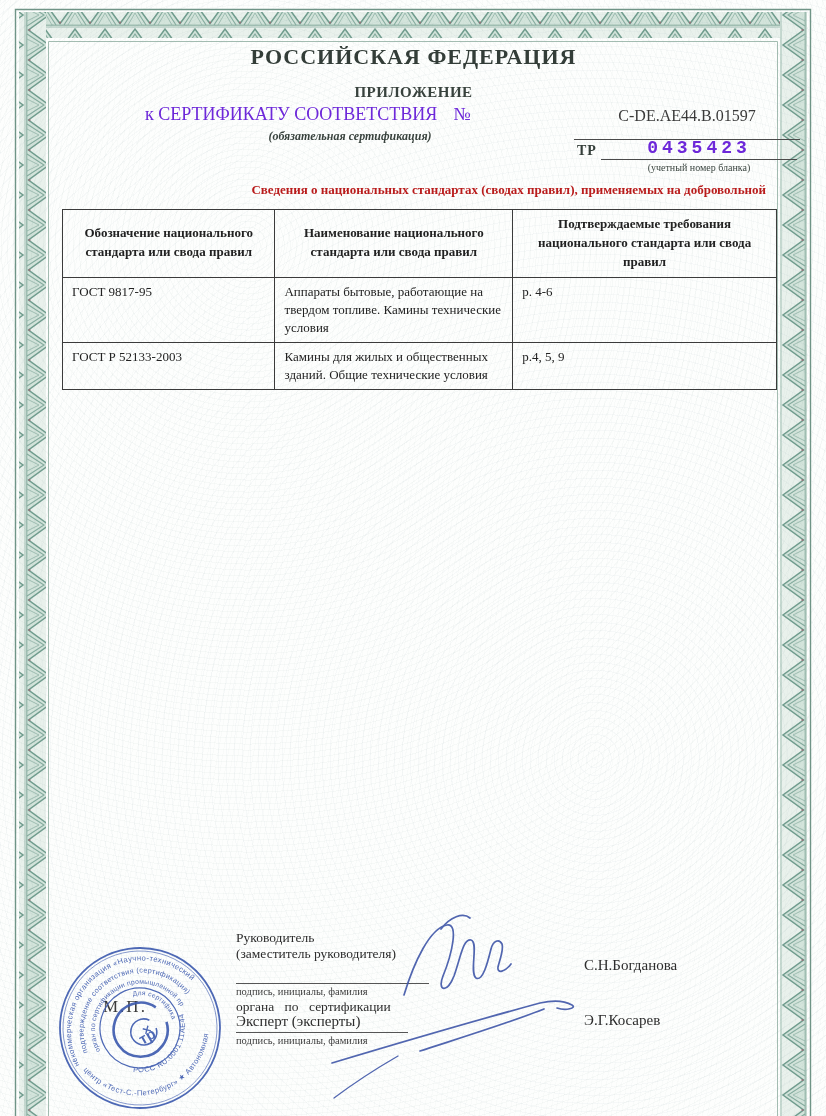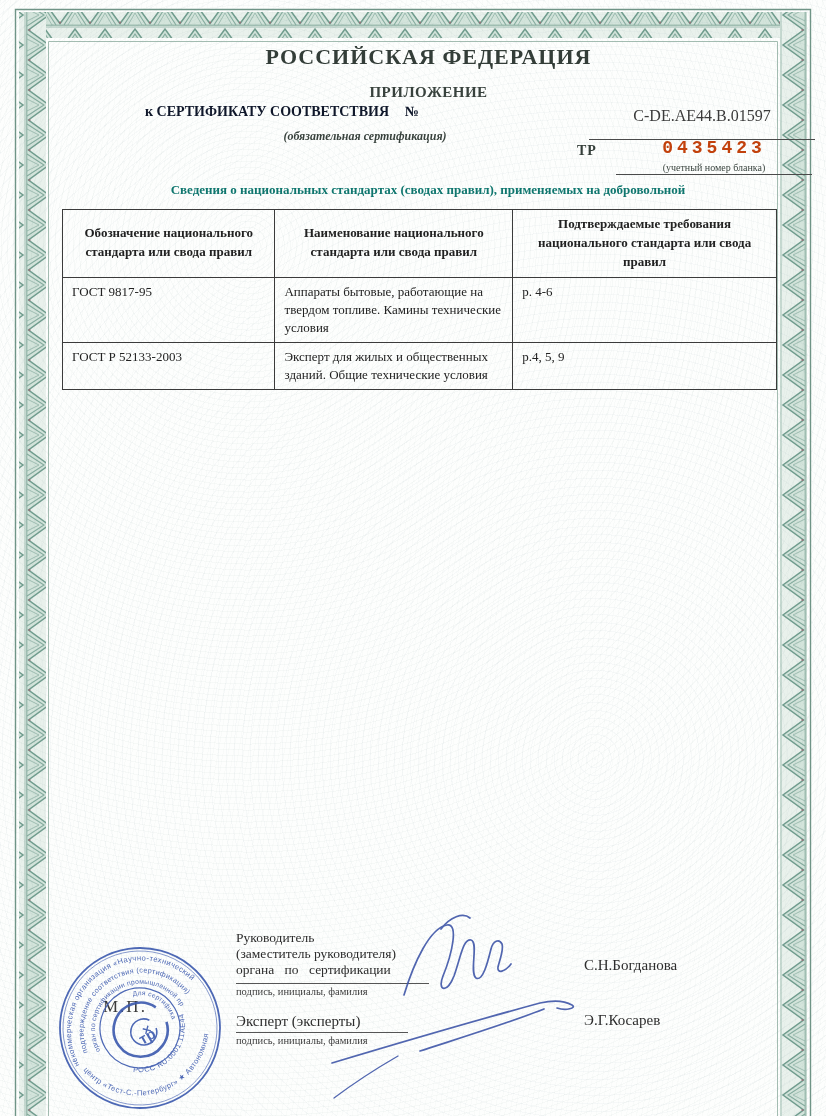--- a/index.html
+++ b/index.html
@@ -4,41 +4,41 @@
 <style>
   html,body{margin:0;padding:0;}
   body{width:826px;height:1116px;background:#ffffff;font-family:"Liberation Serif", serif;color:#2e2e2e;}
   .sheet{position:relative;width:826px;height:1116px;overflow:hidden;background:#fdfefd;}
   .texture{position:absolute;inset:0;pointer-events:none;
     background:
       repeating-radial-gradient(circle at 30% 22%, rgba(130,160,150,0.055) 0 1px, transparent 1px 6px),
       repeating-radial-gradient(circle at 72% 68%, rgba(120,145,165,0.05) 0 1px, transparent 1px 8px),
       repeating-linear-gradient(100deg, rgba(140,165,155,0.04) 0 1px, transparent 1px 5px);}
   .abs{position:absolute;}
-  .ctr{text-align:center;margin-left:15px;}
+  .ctr{text-align:center;}
   .country-title{left:50px;top:44px;width:727px;font-size:22px;font-weight:bold;letter-spacing:1px;color:#333d38;}
   .doc-type{left:50px;top:84px;width:727px;font-size:15px;font-weight:bold;letter-spacing:.5px;color:#38423d;}
-  .cert-line{left:145px;top:104px;font-size:14px;font-weight:bold;color:#0f172a;white-space:nowrap;}
+  .cert-line{left:145px;top:104px;font-size:18px;font-weight:normal;color:#6d28d9;white-space:nowrap;}
   .cert-line .no{margin-left:16px;}
   .cert-number{left:574px;top:107px;width:226px;font-size:16px;color:#3a3a3a;border-bottom:1.2px solid #4a4a4a;padding-bottom:14px;}
   .cert-kind{left:150px;top:129px;width:400px;font-size:12px;font-weight:bold;color:#38423d;font-style:italic;}
   .tr-label{left:577px;top:143px;font-size:14px;font-weight:bold;letter-spacing:1px;color:#343e39;}
-  .blank-number{left:601px;top:138px;width:196px;font-family:"Liberation Mono", monospace;font-size:18px;font-weight:bold;letter-spacing:4px;color:#c2410c;border-bottom:1.2px solid #4a4a4a;padding-bottom:16px;}
+  .blank-number{left:601px;top:138px;width:196px;font-family:"Liberation Mono", monospace;font-size:18px;font-weight:bold;letter-spacing:4px;color:#6d28d9;border-bottom:1.2px solid #4a4a4a;padding-bottom:1px;}
   .blank-caption{left:601px;top:162px;width:196px;font-size:10px;color:#3c4641;}
-  .intro{left:60px;top:180px;width:706px;font-size:13px;font-weight:bold;line-height:1.5;color:#0f766e;}
+  .intro{left:60px;top:180px;width:706px;font-size:13px;font-weight:bold;line-height:1.5;color:#b91c1c;text-align:right;}
   .std-table{left:62px;top:209px;width:715px;border-collapse:collapse;font-size:13px;color:#222;table-layout:fixed;}
   .std-table th,.std-table td{border:1.4px solid #3b3b3b;padding:5px 9px;}
   .std-table th{font-weight:bold;text-align:center;vertical-align:middle;height:48px;line-height:1.45;}
   .std-table td{text-align:left;vertical-align:top;line-height:1.4;}
   .row-tall td{height:50px;}
   .row-short td{height:36px;}
   .col1{width:211px;} .col2{width:236px;} .col3{width:262px;}
   .mp-mark{left:103px;top:997px;font-size:17px;letter-spacing:2px;color:#3b3b3b;}
   .role-block{left:236px;top:930px;width:198px;font-size:13.5px;line-height:1.2;color:#2d2d2d;}
-  .role-just{word-spacing:7px;}
+  .role-just{word-spacing:7px;margin-top:37px;}
   .sig-rule-1{left:236px;top:983px;width:193px;border-top:1.1px solid #555;height:0;}
   .sig-caption-1{left:236px;top:986px;font-size:10.5px;color:#3e3e3e;}
   .head-name{left:584px;top:957px;font-size:15px;color:#2d2d2d;}
   .expert-role{left:236px;top:1013px;font-size:15px;color:#2d2d2d;}
   .sig-rule-2{left:236px;top:1032px;width:172px;border-top:1.1px solid #555;height:0;}
   .sig-caption-2{left:236px;top:1035px;font-size:10.5px;color:#3e3e3e;}
   .expert-name{left:584px;top:1012px;font-size:15px;color:#2d2d2d;}
   .border-svg{left:0;top:0;pointer-events:none;}
   .stamp-svg{left:52px;top:940px;pointer-events:none;opacity:.9;}
   .ink-svg{left:0;top:0;pointer-events:none;}
@@ -122,21 +122,21 @@
       </tr>
     </thead>
     <tbody>
       <tr class="row-tall">
         <td>ГОСТ 9817-95</td>
         <td>Аппараты бытовые, работающие на твердом топливе. Камины технические условия</td>
         <td>р. 4-6</td>
       </tr>
       <tr class="row-short">
         <td>ГОСТ Р 52133-2003</td>
-        <td>Эксперт для жилых и общественных зданий. Общие технические условия</td>
+        <td>Камины для жилых и общественных зданий. Общие технические условия</td>
         <td>р.4, 5, 9</td>
       </tr>
     </tbody>
   </table>
 
   <div class="abs mp-mark">М.П.</div>
 
   <div class="abs role-block">
     <div>Руководитель</div>
     <div>(заместитель руководителя)</div>

